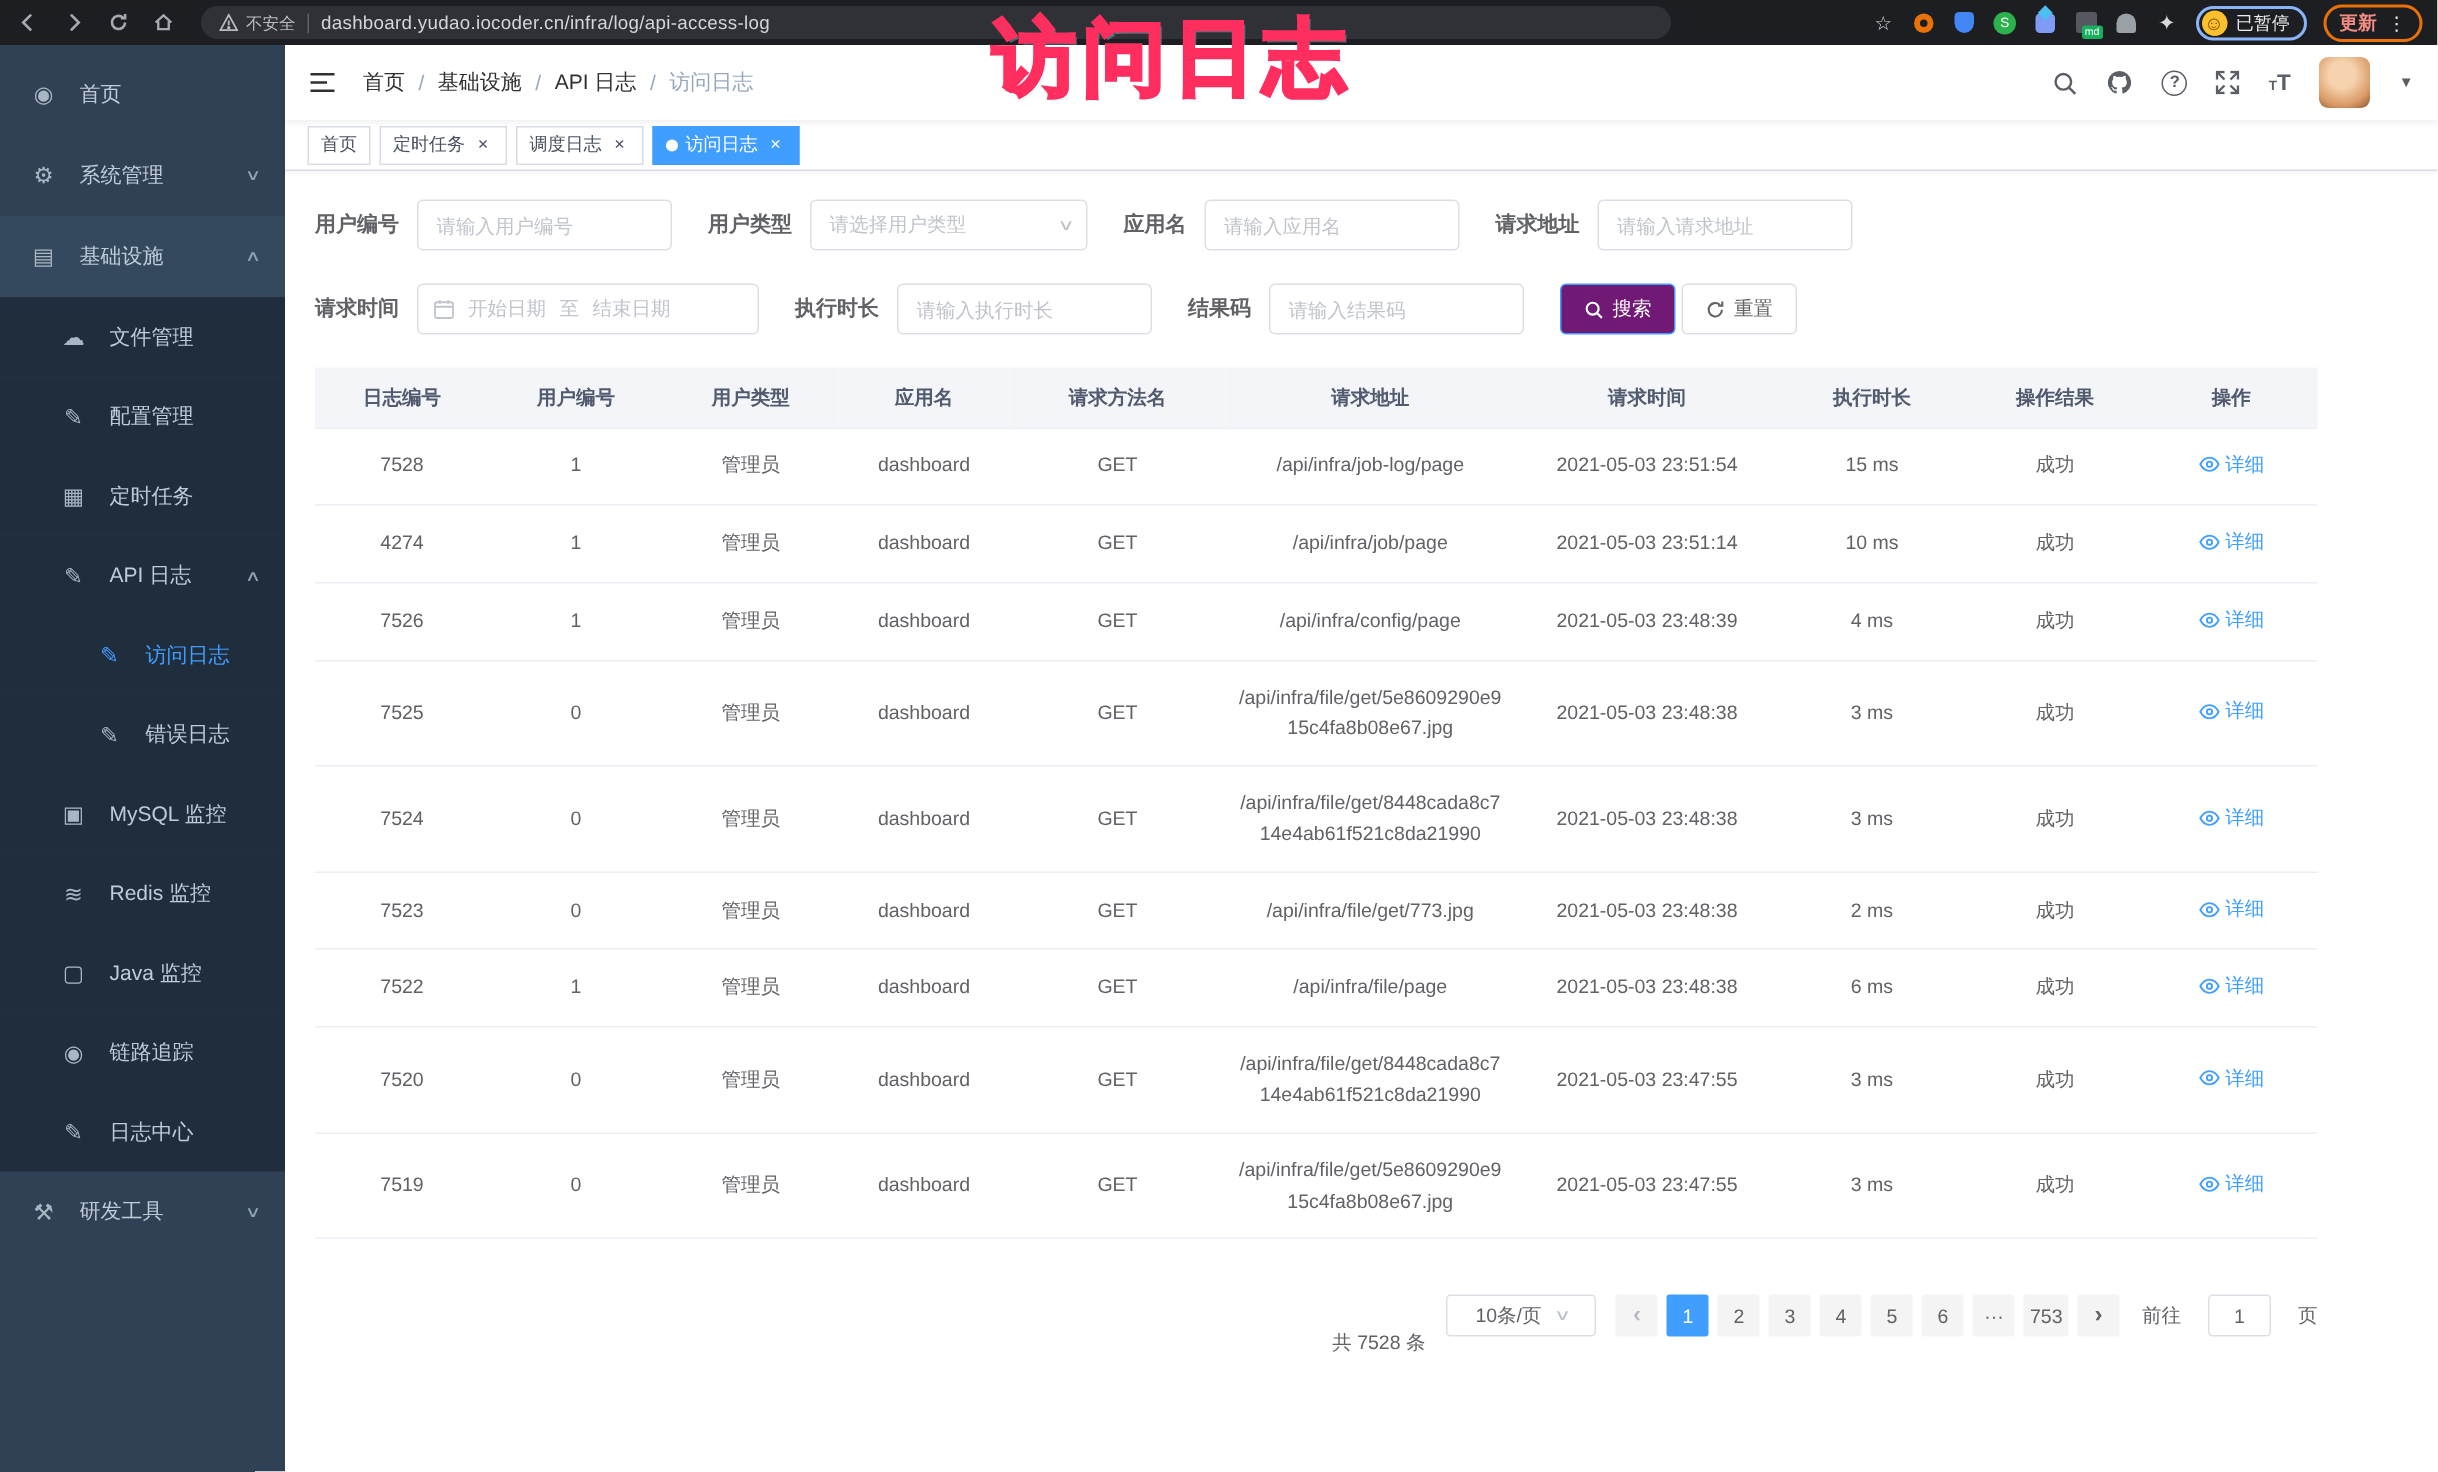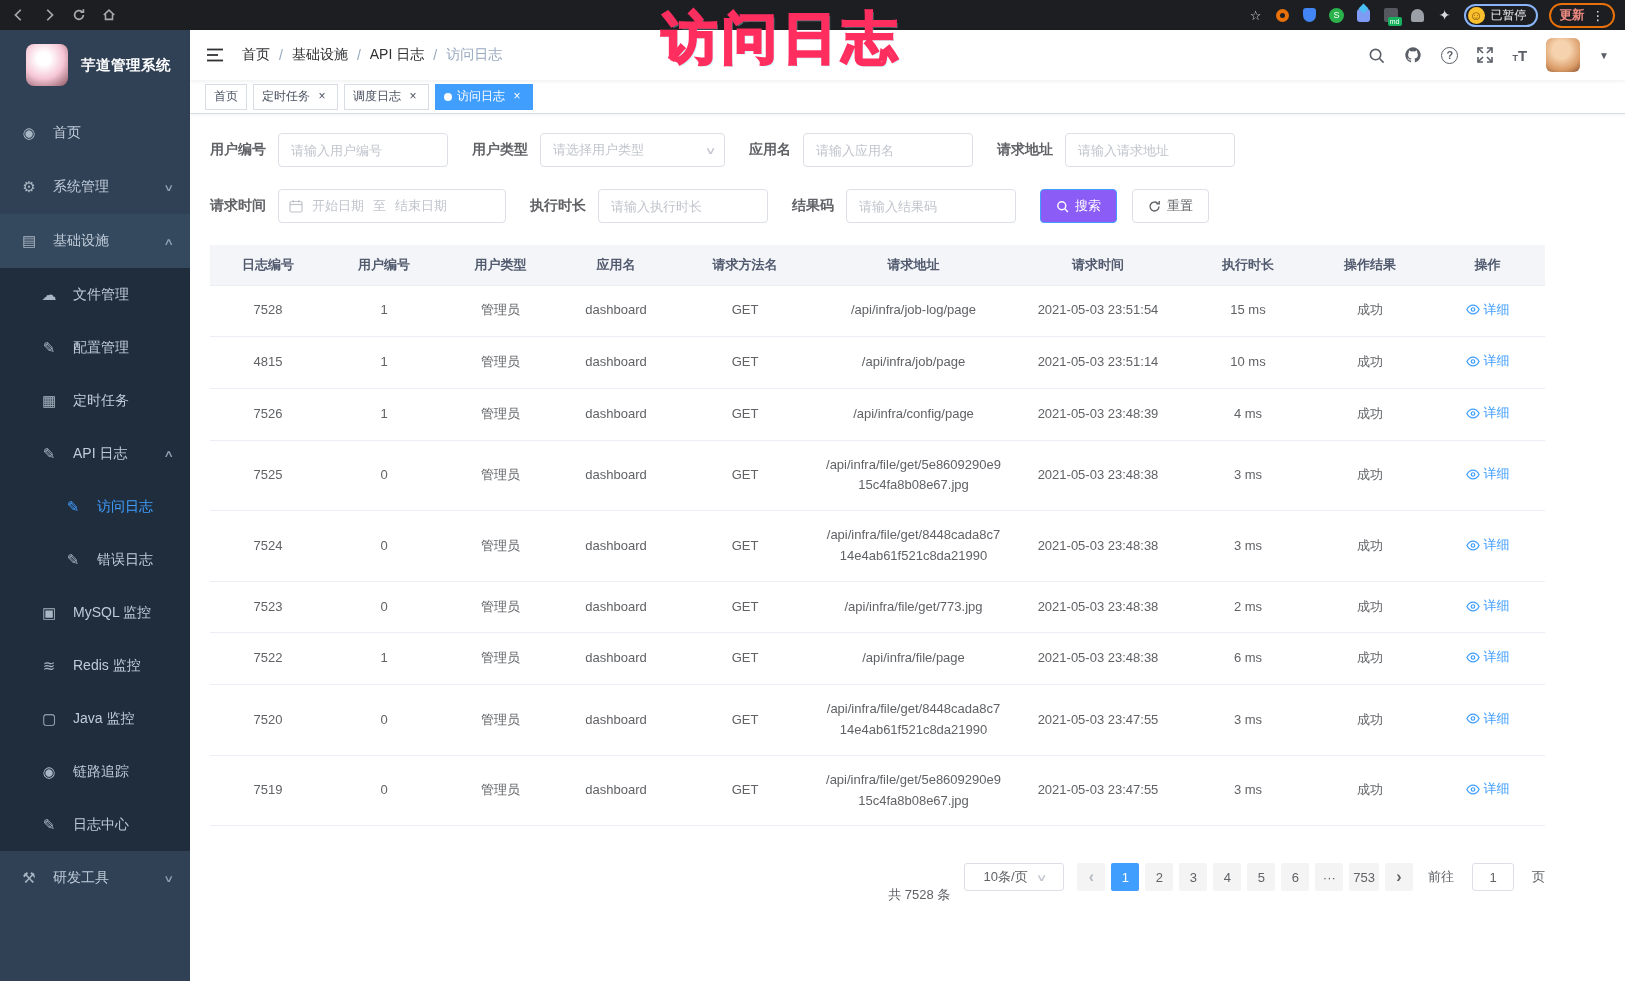--- a/index.html
+++ b/index.html
@@ -102,21 +102,21 @@
   .einput::placeholder { color:#c0c4cc; }
   .eselect { width:185px; height:34px; border:1px solid #dcdfe6; border-radius:4px; font-size:13px;
              color:#c0c4cc; display:flex; align-items:center; justify-content:space-between;
              padding:0 10px 0 12px; cursor:pointer; background:#fff; }
   .sel-caret { color:#c0c4cc; font-size:10px; transform:scaleX(1.6); }
   .edate { width:228px; height:34px; border:1px solid #dcdfe6; border-radius:4px; display:flex;
            align-items:center; padding:0 10px; gap:9px; color:#c0c4cc; font-size:13px; background:#fff; cursor:pointer; }
   .edate .sep { color:#c0c4cc; }
   .btn { height:34px; border-radius:4px; font-size:13px; display:inline-flex; align-items:center;
          gap:6px; padding:0 15px; cursor:pointer; }
-  .btn-search { background:#8b5cf6; border:1px solid #409EFF; color:#fff; margin-right:15px;align-items:center; }
+  .btn-search { background:#701a75; border:1px solid #409EFF; color:#fff; margin-right:4px;align-items:center; }
   .btn-reset { background:#fff; border:1px solid #dcdfe6; color:#606266; }
 
   
   .toolbar { display:flex; align-items:center; margin-bottom:13px; width:1335px; }
   .btn-export { height:30px; padding:0 12px; border:1px solid #f0c78a; background:#fdf6ec; color:#e6a23c;
                 border-radius:4px; font-size:13px; display:inline-flex; align-items:center; gap:6px; cursor:pointer; }
   .tool-circles { margin-left:auto; display:flex; gap:10px; }
   .circle-btn { width:32px; height:32px; border:1px solid #dcdfe6; border-radius:50%; background:#fff;
                 display:flex; align-items:center; justify-content:center; color:#606266; cursor:pointer; }
 
@@ -163,20 +163,32 @@
         <path d="M13 8a5 5 0 1 1-1.7-3.8"></path>
         <path d="M13 1.5v3.2h-3.2" fill="none"></path>
       </svg>
     </span>
   <span class="bnav">
     <svg width="14" height="14" viewBox="0 0 16 16" fill="none" stroke-width="1.8">
         <path d="M2 8 L8 2.5 L14 8 M4 7v6h8V7"></path>
       </svg>
     </span>
 
+  <div class="addr">
+    <span class="warn-tri">
+      <svg width="13" height="12" viewBox="0 0 14 13" fill="none" stroke="#b9bcbf" stroke-width="1.3">
+        <path d="M7 1 L13 12 H1 Z"></path>
+          <line x1="7" y1="5" x2="7" y2="8.5"></line>
+          <circle cx="7" cy="10.3" r=".6" fill="#b9bcbf"></circle>
+        </svg>
+      <span>不安全</span>
+    </span>
+    <span class="adiv"></span>
+    <span class="url">dashboard.yudao.iocoder.cn/infra/log/api-access-log</span>
+  </div>
 
   <div class="brt">
     <span class="xicon">☆</span>
     <span class="xicon">
         <span class="ring"></span>
       </span>
     <span class="xicon">
         <span class="shield"></span>
       </span>
     <span class="xicon">
@@ -203,24 +215,20 @@
       <span class="kebab">⋮</span>
     </span>
   </div>
 </div>
 
 <div class="watermark">访问日志</div>
 
 <div class="app">
 
   <aside class="sidebar">
-    <div class="logo-row">
-      <span class="logo-img"></span>
-      <span class="logo-title">芋道管理系统</span>
-    </div>
     <nav class="menu" id="menu">
         <div class="menu-item lv1">
           <span class="menu-icon">◉</span>
           <span class="menu-label">首页</span>
         </div>
         <div class="menu-item lv1">
           <span class="menu-icon">⚙</span>
           <span class="menu-label">系统管理</span>
           <span class="chevron">∨</span>
         </div>
@@ -449,21 +457,21 @@
               <td>成功</td>
               <td><span class="detail-link">
                   <svg width="14" height="11" viewBox="0 0 16 12" fill="none" stroke="#409EFF" stroke-width="1.4">
                     <path d="M1 6C3 2.2 5.4 1 8 1s5 1.2 7 5c-2 3.8-4.4 5-7 5S3 9.8 1 6z"></path>
                     <circle cx="8" cy="6" r="2"></circle>
                   </svg>
                   <span>详细</span>
                 </span></td>
             </tr>
             <tr>
-              <td>4815</td>
+              <td>4274</td>
               <td>1</td>
               <td>管理员</td>
               <td>dashboard</td>
               <td>GET</td>
               <td>/api/infra/job/page</td>
               <td>2021-05-03 23:51:14</td>
               <td>10 ms</td>
               <td>成功</td>
               <td><span class="detail-link">
                   <svg width="14" height="11" viewBox="0 0 16 12" fill="none" stroke="#409EFF" stroke-width="1.4">

